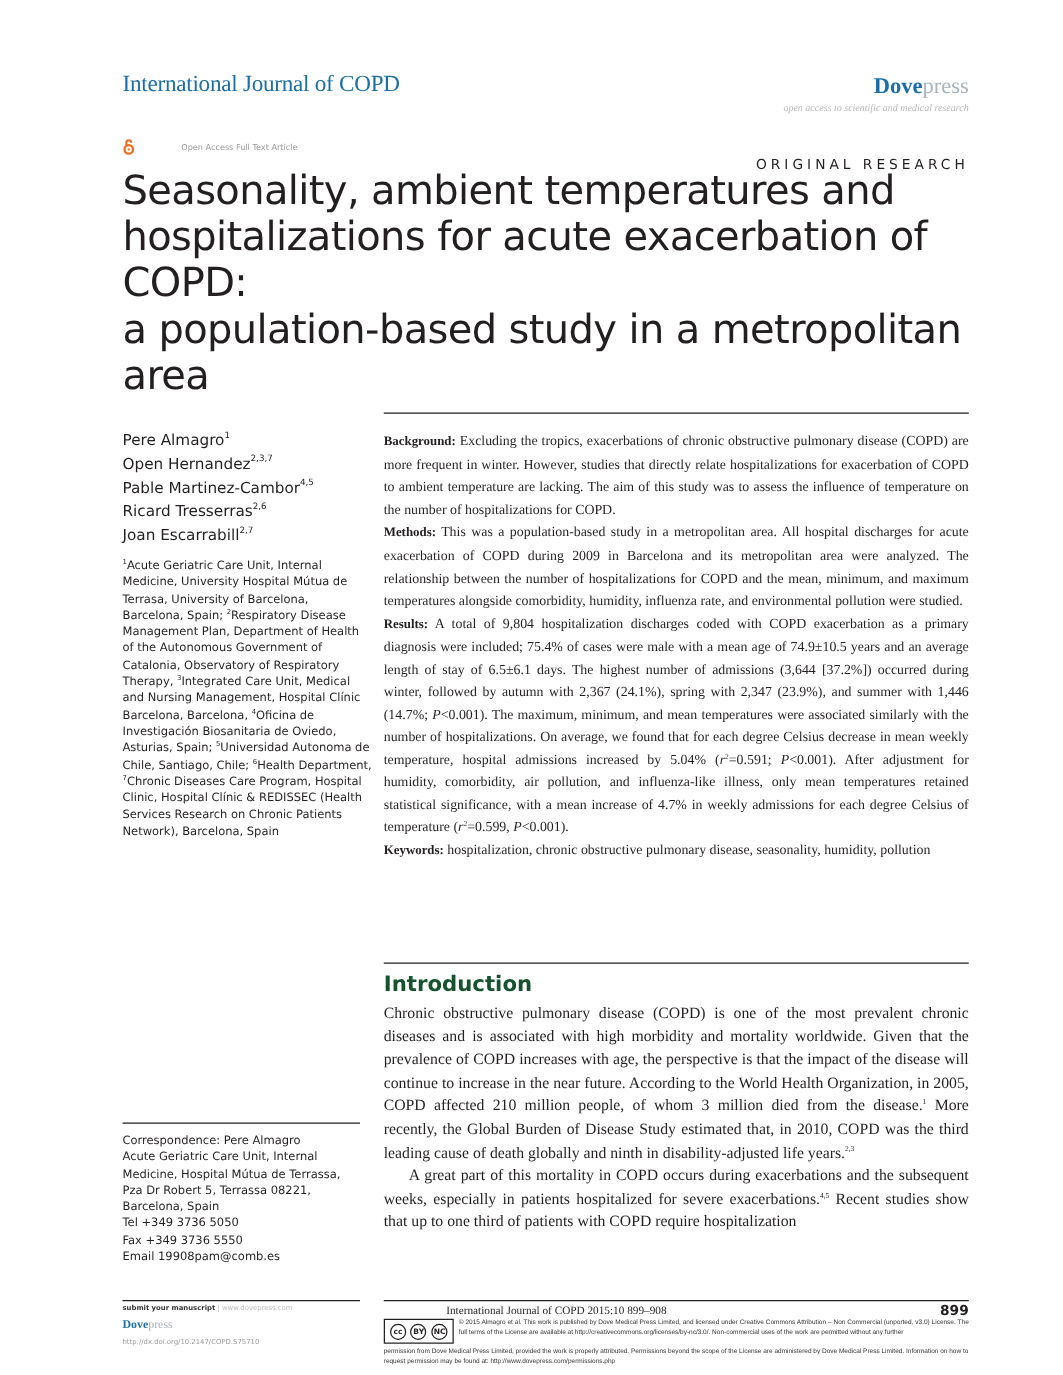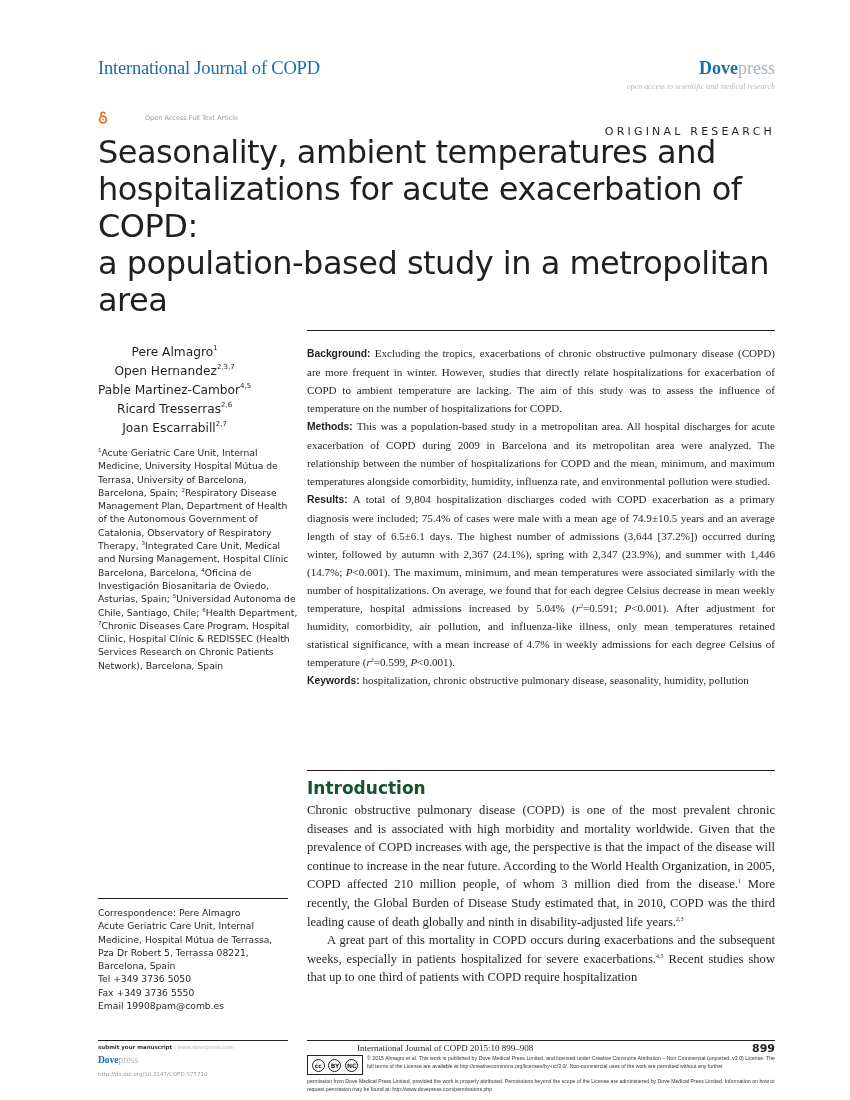--- a/index.html
+++ b/index.html
@@ -14,32 +14,32 @@
 
   #oa-row { left:98px; top:111px; display:flex; align-items:center; gap:6px; }
   #oa-icon { width:10px; height:13px; }
   #oa-text { font-family:"DejaVu Sans", sans-serif; font-size:6.5px; color:#9a9a9a;margin-left:31px; }
   #article-type { right:75px; top:113px; font-family:"DejaVu Sans", sans-serif; font-size:11px; letter-spacing:3.2px; color:#231f20;margin-top:12px; }
 
   #title { left:98px; top:134px; width:690px; font-family:"DejaVu Sans", sans-serif; font-size:32px; line-height:37px; color:#231f20; letter-spacing:-0.5px; font-weight:normal; margin:0; }
 
   #top-rule { left:307px; top:330px; width:468px; height:1px; background:#231f20; }
 
-  #authors { left:98px; top:343px; font-family:"DejaVu Sans", sans-serif; font-size:12.2px; line-height:19px; color:#231f20;text-align:center; }
+  #authors { left:98px; top:343px; font-family:"DejaVu Sans", sans-serif; font-size:12.2px; line-height:19px; color:#231f20; }
   #authors sup { font-size:7px; vertical-align:6px; line-height:0; }
 
   #affil { left:98px; top:446px; width:200px; font-family:"DejaVu Sans", sans-serif; font-size:9.2px; line-height:13.3px; color:#231f20; }
   #affil sup { font-size:5.5px; vertical-align:4px; line-height:0; }
 
   #corr-rule { left:98px; top:898px; width:190px; height:1px; background:#231f20; }
   #corr { left:98px; top:906px; width:200px; font-family:"DejaVu Sans", sans-serif; font-size:9.2px; line-height:13.3px; color:#231f20; }
 
   #abstract { left:307px; top:344px; width:468px; font-family:"Liberation Serif", serif; font-size:11.1px; line-height:18px; text-align:justify; color:#231f20; }
   #abstract p { margin:0; }
-  #abstract .lbl { font-family:Liberation Sans, sans-serif; font-weight:bold; font-size:10.3px; }
+  #abstract .lbl { font-family:Liberation Serif, serif; font-weight:bold; font-size:10.3px; }
   #abstract sup { font-size:6px; vertical-align:4px; line-height:0; }
   #abstract i { font-style:italic; }
 
   #intro-rule { left:307px; top:770px; width:468px; height:1px; background:#231f20; }
   #intro-heading { left:307px; top:778px; font-family:"DejaVu Sans", sans-serif; font-weight:bold; font-size:17px; color:#14532d; margin:0; }
   #intro { left:307px; top:801px; width:468px; font-family:"Liberation Serif", serif; font-size:12.6px; line-height:18.6px; text-align:justify; color:#231f20; }
   #intro p { margin:0; }
   #intro p.indent { text-indent:20px; }
   #intro sup { font-size:6px; vertical-align:5px; line-height:0; }
 

